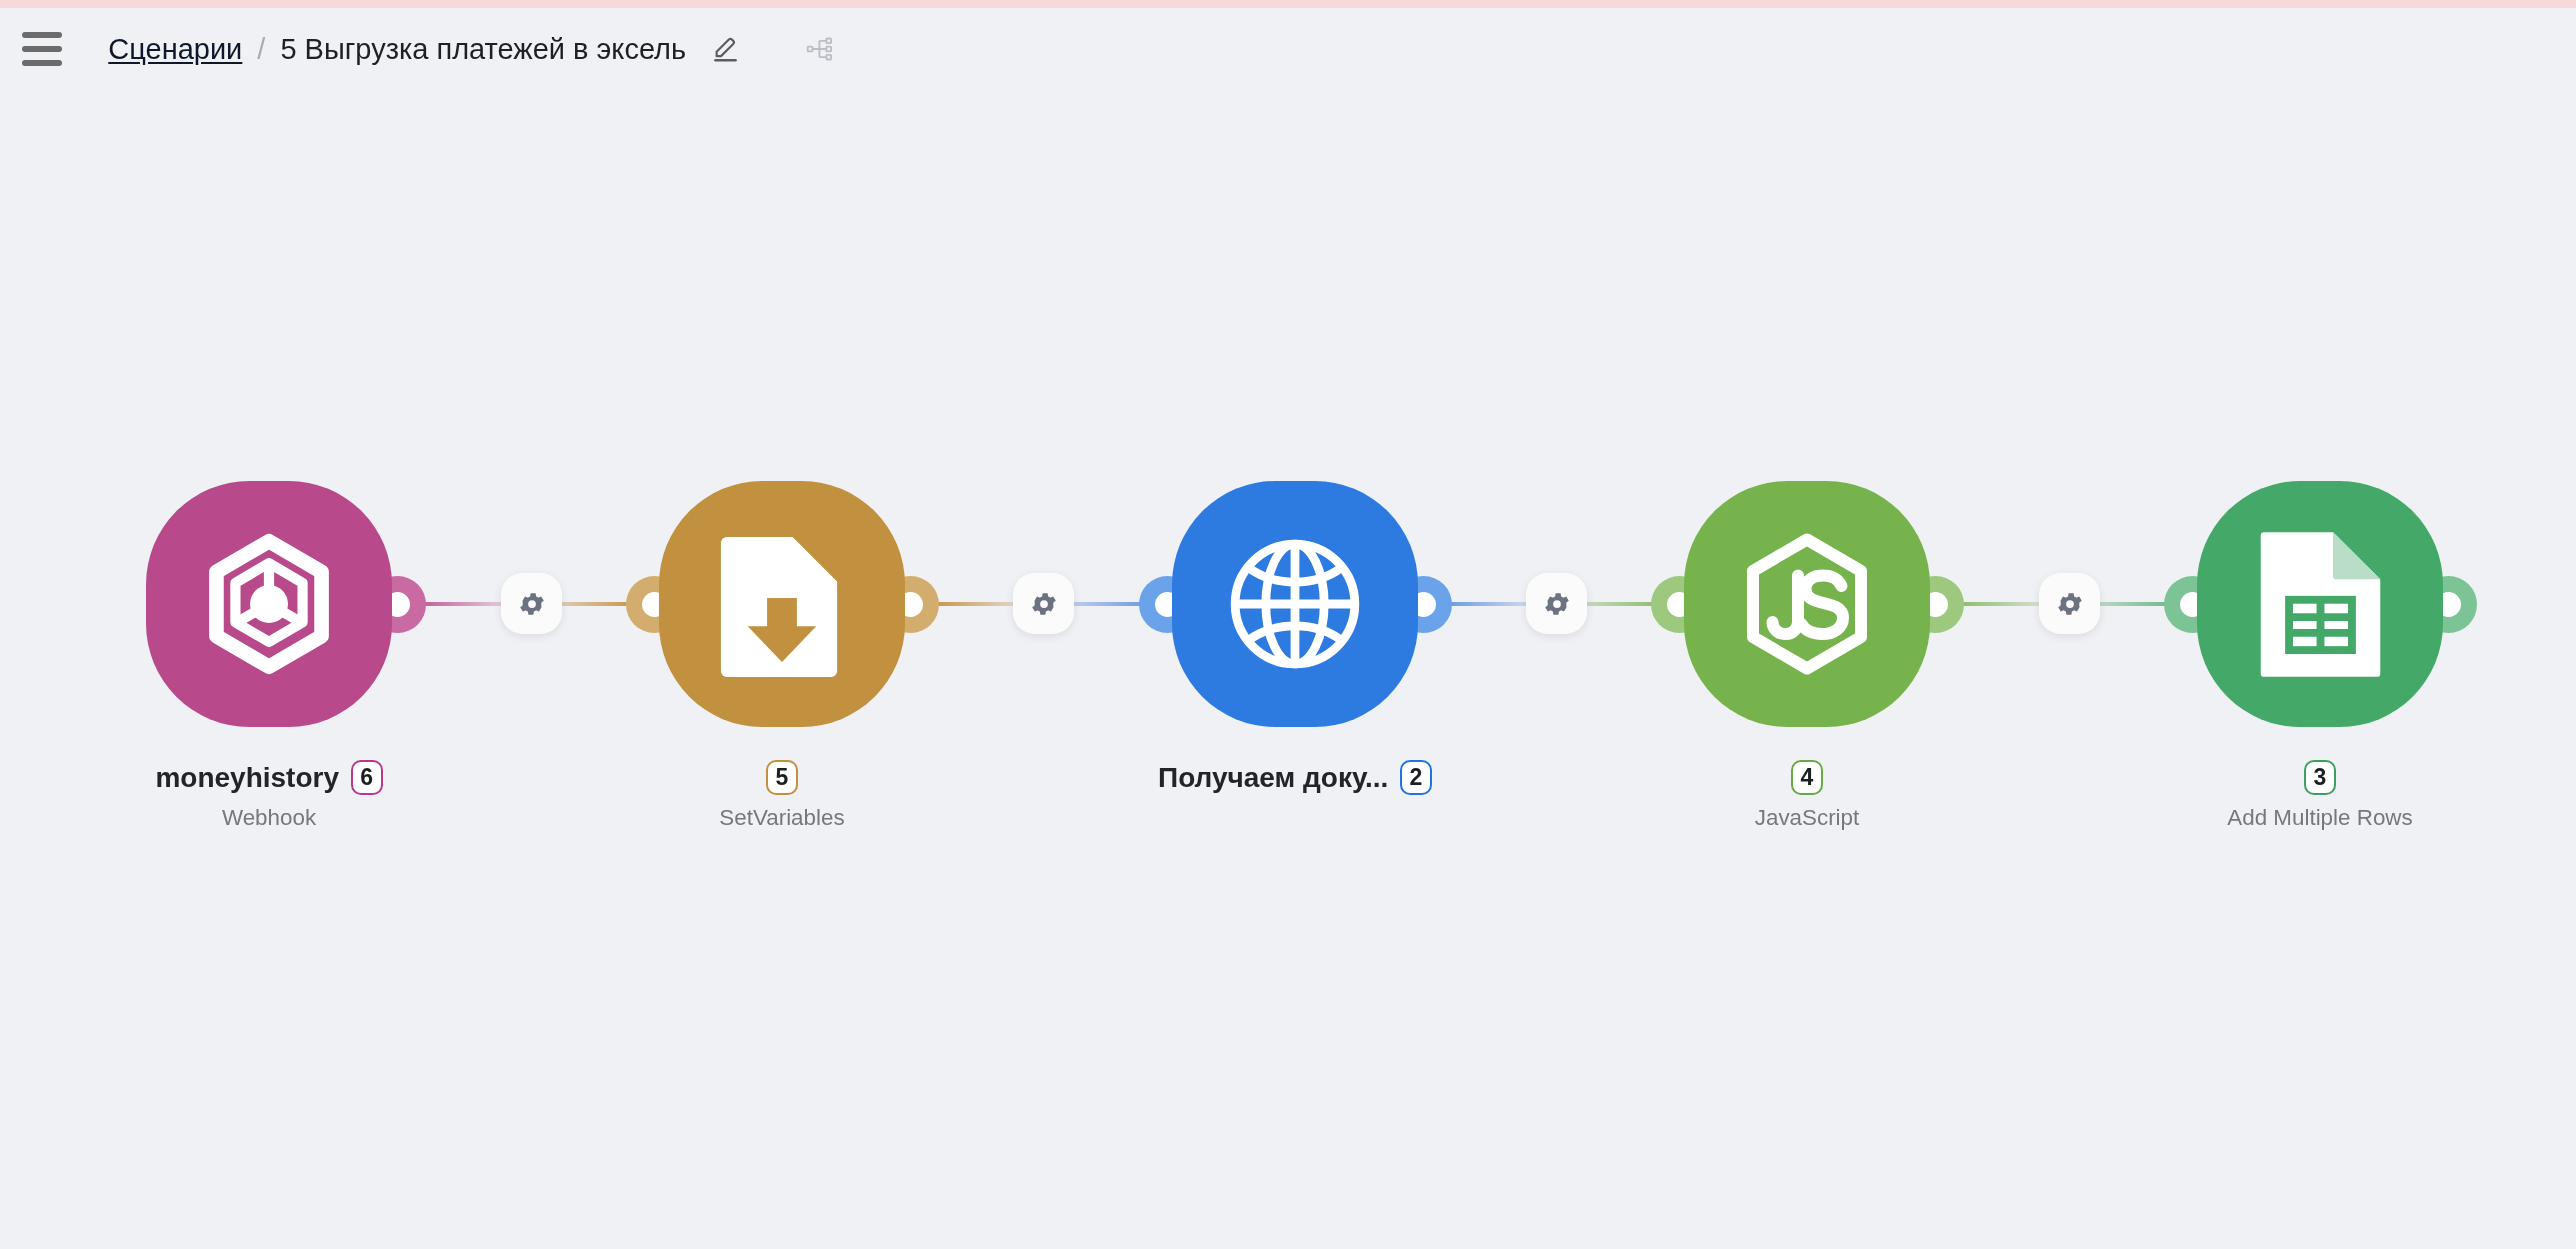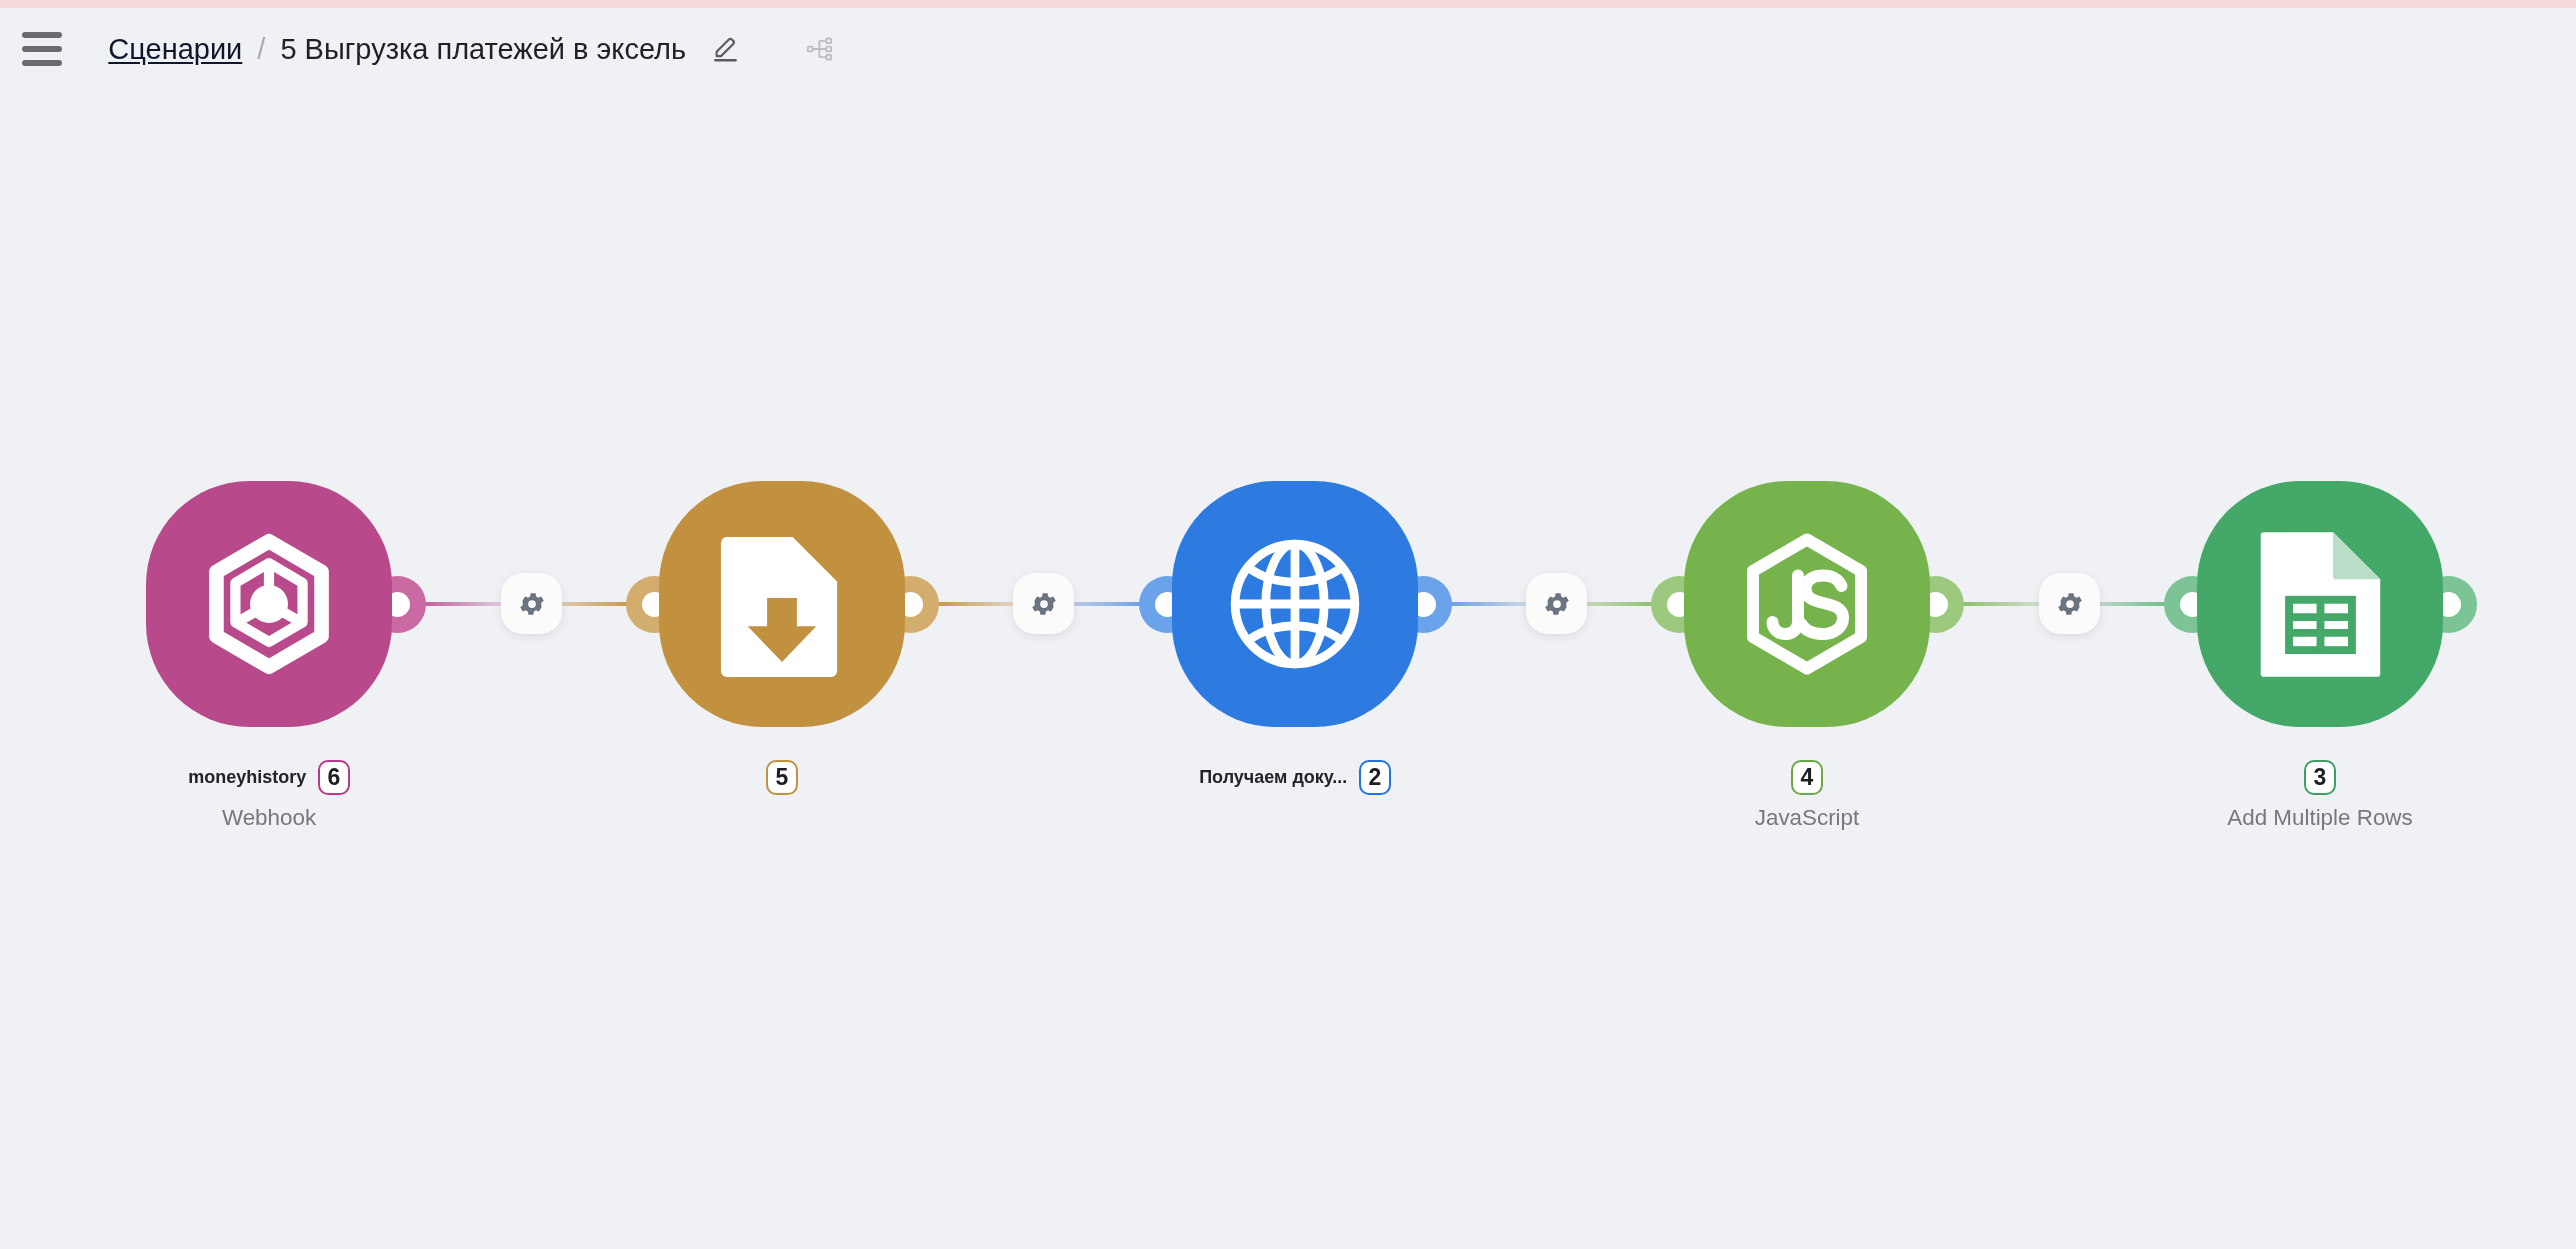--- a/index.html
+++ b/index.html
@@ -200,21 +200,21 @@
     pointer-events: none;
   }
   .label-line1 {
     display: flex;
     align-items: center;
     justify-content: center;
     gap: 11.6px;
     height: 37px;
   }
   .node-title {
-    font-size: 18px;
+    font-size: 28px;
     font-weight: bold;
     color: #23242a;
     white-space: nowrap;
   }
   .node-badge {
     display: inline-flex;
     align-items: center;
     justify-content: center;
     min-width: 32px;
     height: 35px;
@@ -339,20 +339,21 @@
         <rect x="33" y="45" width="20" height="24"></rect>
         <path d="M20 64h46L43 88z"></path>
       </g>
     </svg>
           </span>
         </div>
         <div class="node-labels">
           <div class="label-line1">
             <span class="node-badge" style="border-color: rgb(193, 145, 63);">5</span>
           </div>
+          <div class="node-subtitle">SetVariables</div>
         </div>
       </div>
       <div class="node-group" style="left: 1295px;">
         <div class="port port-in" style="background: rgb(107, 163, 234);"></div>
         <div class="port port-out" style="background: rgb(107, 163, 234);"></div>
         <div class="node-box" style="background: rgb(45, 122, 224); color: rgb(45, 122, 224);">
           <span style="display: block; color: rgb(45, 122, 224);">
     <svg width="146" height="146" viewBox="0 0 100 100" fill="none" stroke="#fff" stroke-width="6">
       <circle cx="50" cy="50" r="41"></circle>
       <ellipse cx="50" cy="50" rx="20" ry="41"></ellipse>

